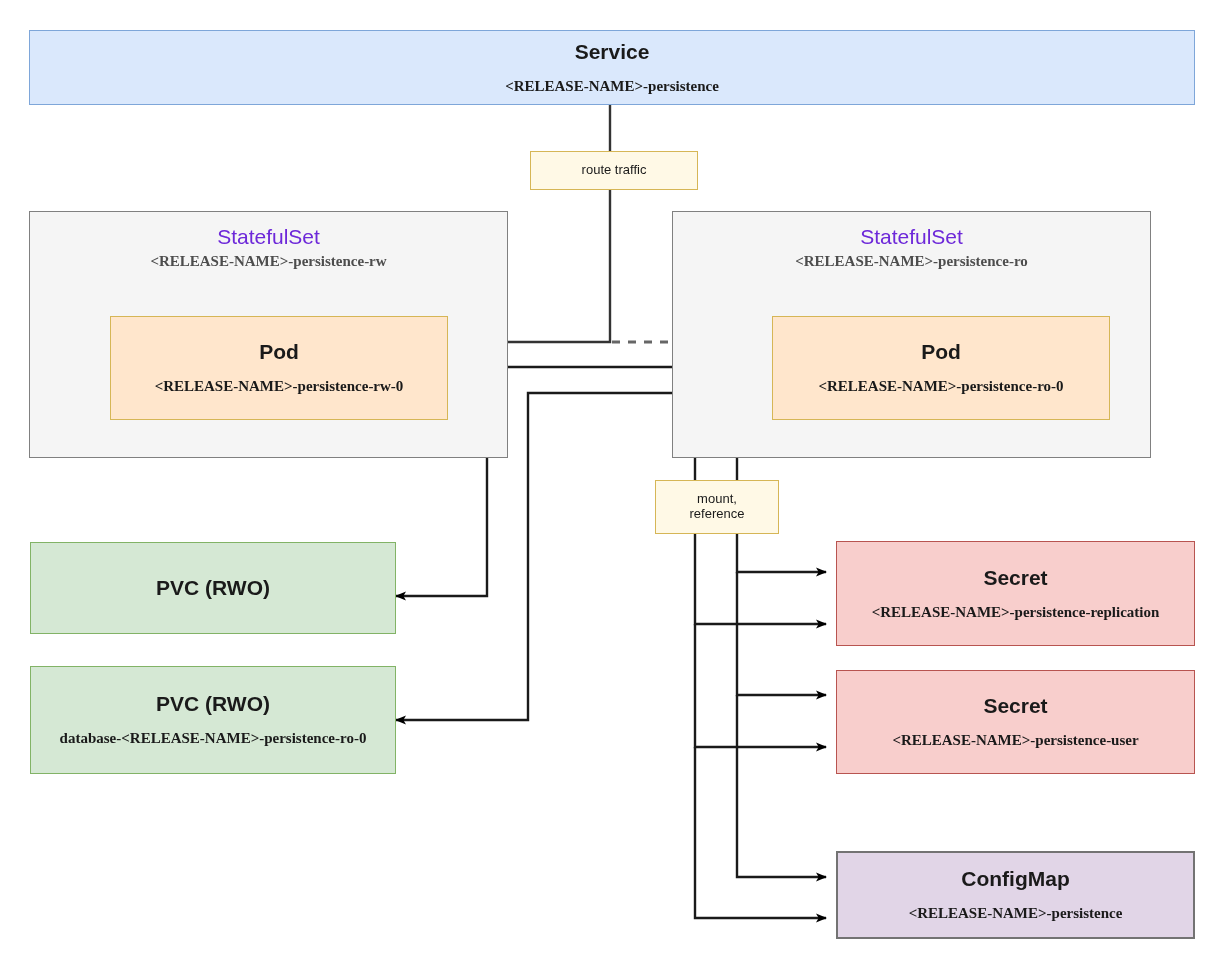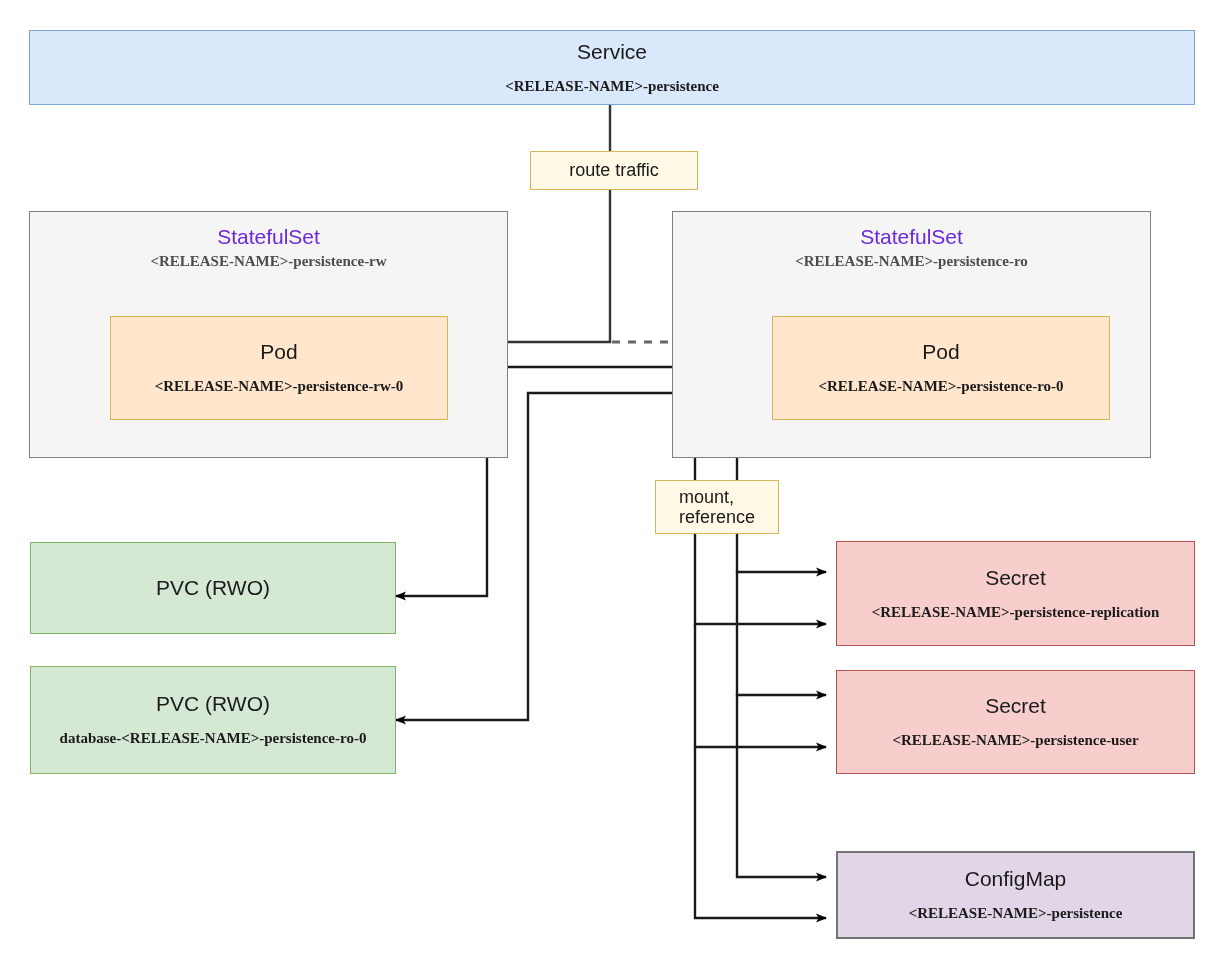--- a/index.html
+++ b/index.html
@@ -31,21 +31,21 @@
     display: flex;
     flex-direction: column;
     align-items: center;
     justify-content: center;
     text-align: center;
     line-height: 1.18;
   }
   .node .title {
     font-size: 21px;
     color: #1a1a1a;
-    font-weight: 400;
+    font-weight: 700;
   }
   .node .sub {
     font-size: 15px;
     font-weight: bold;
     color: #1a1a1a;
     font-family: "Liberation Serif", serif;
     margin-top: 13px;
     padding: 0 6px;
   }
   .service {
@@ -90,21 +90,22 @@
     border: 2px solid #737373;
   }
   .edge-label {
     position: absolute;
     box-sizing: border-box;
     background: #fff9e6;
     border: 1px solid #d6b656;
     display: flex;
     align-items: center;
     justify-content: center;
-    font-size: 18px;
+    text-align: center;
+    font-size: 13px;
     color: #1a1a1a;
     line-height: 1.12;
     z-index: 5;
   }
 </style>
 </head>
 <body>
 
 <div id="canvas">
 

